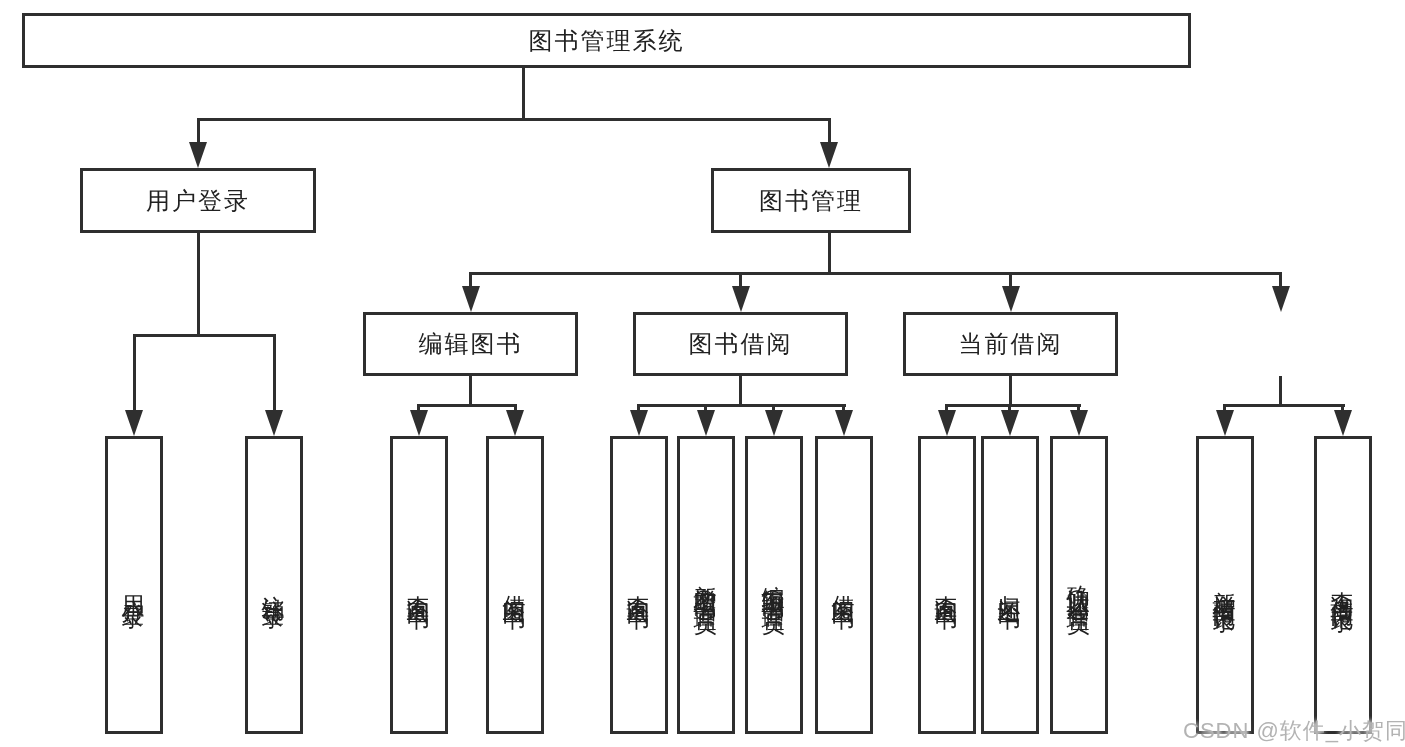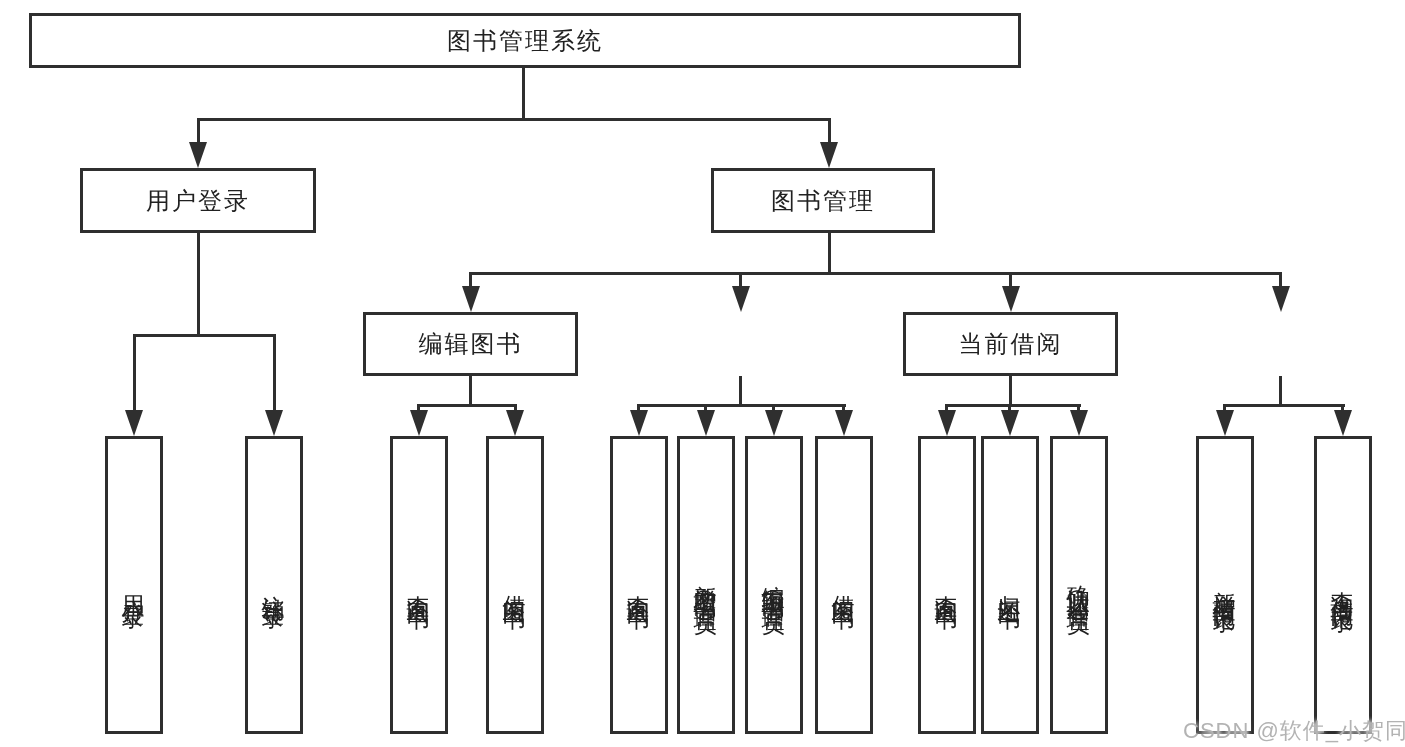--- a/index.html
+++ b/index.html
@@ -55,51 +55,52 @@
     white-space: nowrap;
     text-shadow: 0 0 5px #fff, 0 0 5px #fff;
     z-index: 5;
   }
 </style>
 </head>
 <body>
 
 <div class="canvas">
 
-  <div class="box" style="left:29px; top:13px; width:992px; height:55px;">图书管理系统</div>
+  <div class="box" style="left:22px; top:13px; width:1169px; height:55px;">图书管理系统</div>
 
   <div class="ln" style="left:522px; top:68px; width:3px; height:53px;"></div>
   <div class="ln" style="left:197px; top:118px; width:634px; height:3px;"></div>
   <div class="ln" style="left:197px; top:118px; width:3px; height:27px;"></div>
   <div class="ah" style="left:189px; top:142px;"></div>
   <div class="ln" style="left:828px; top:118px; width:3px; height:27px;"></div>
   <div class="ah" style="left:820px; top:142px;"></div>
 
   <div class="box" style="left:80px; top:168px; width:236px; height:65px;">用户登录</div>
-  <div class="box" style="left:711px; top:168px; width:224px; height:65px;">图书管理</div>
+  <div class="box" style="left:711px; top:168px; width:200px; height:65px;">图书管理</div>
 
   <div class="ln" style="left:197px; top:233px; width:3px; height:104px;"></div>
   <div class="ln" style="left:133px; top:334px; width:143px; height:3px;"></div>
   <div class="ln" style="left:133px; top:334px; width:3px; height:80px;"></div>
   <div class="ah" style="left:125px; top:410px;"></div>
   <div class="ln" style="left:273px; top:334px; width:3px; height:80px;"></div>
   <div class="ah" style="left:265px; top:410px;"></div>
 
   <div class="ln" style="left:828px; top:233px; width:3px; height:42px;"></div>
   <div class="ln" style="left:469px; top:272px; width:813px; height:3px;"></div>
   <div class="ln" style="left:469px; top:272px; width:3px; height:16px;"></div>
   <div class="ah" style="left:462px; top:286px;"></div>
   <div class="ln" style="left:739px; top:272px; width:3px; height:16px;"></div>
   <div class="ah" style="left:732px; top:286px;"></div>
   <div class="ln" style="left:1009px; top:272px; width:3px; height:16px;"></div>
   <div class="ah" style="left:1002px; top:286px;"></div>
   <div class="ln" style="left:1279px; top:272px; width:3px; height:16px;"></div>
   <div class="ah" style="left:1272px; top:286px;"></div>
 
   <div class="box" style="left:363px; top:312px; width:215px; height:64px;">编辑图书</div>
+  <div class="box" style="left:633px; top:312px; width:215px; height:64px;">图书借阅</div>
   <div class="box" style="left:903px; top:312px; width:215px; height:64px;">当前借阅</div>
 
   <div class="ln" style="left:469px; top:376px; width:3px; height:31px;"></div>
   <div class="ln" style="left:417px; top:404px; width:100px; height:3px;"></div>
   <div class="ln" style="left:417px; top:404px; width:3px; height:10px;"></div>
   <div class="ah" style="left:410px; top:410px;"></div>
   <div class="ln" style="left:514px; top:404px; width:3px; height:10px;"></div>
   <div class="ah" style="left:506px; top:410px;"></div>
 
   <div class="ln" style="left:739px; top:376px; width:3px; height:31px;"></div>

